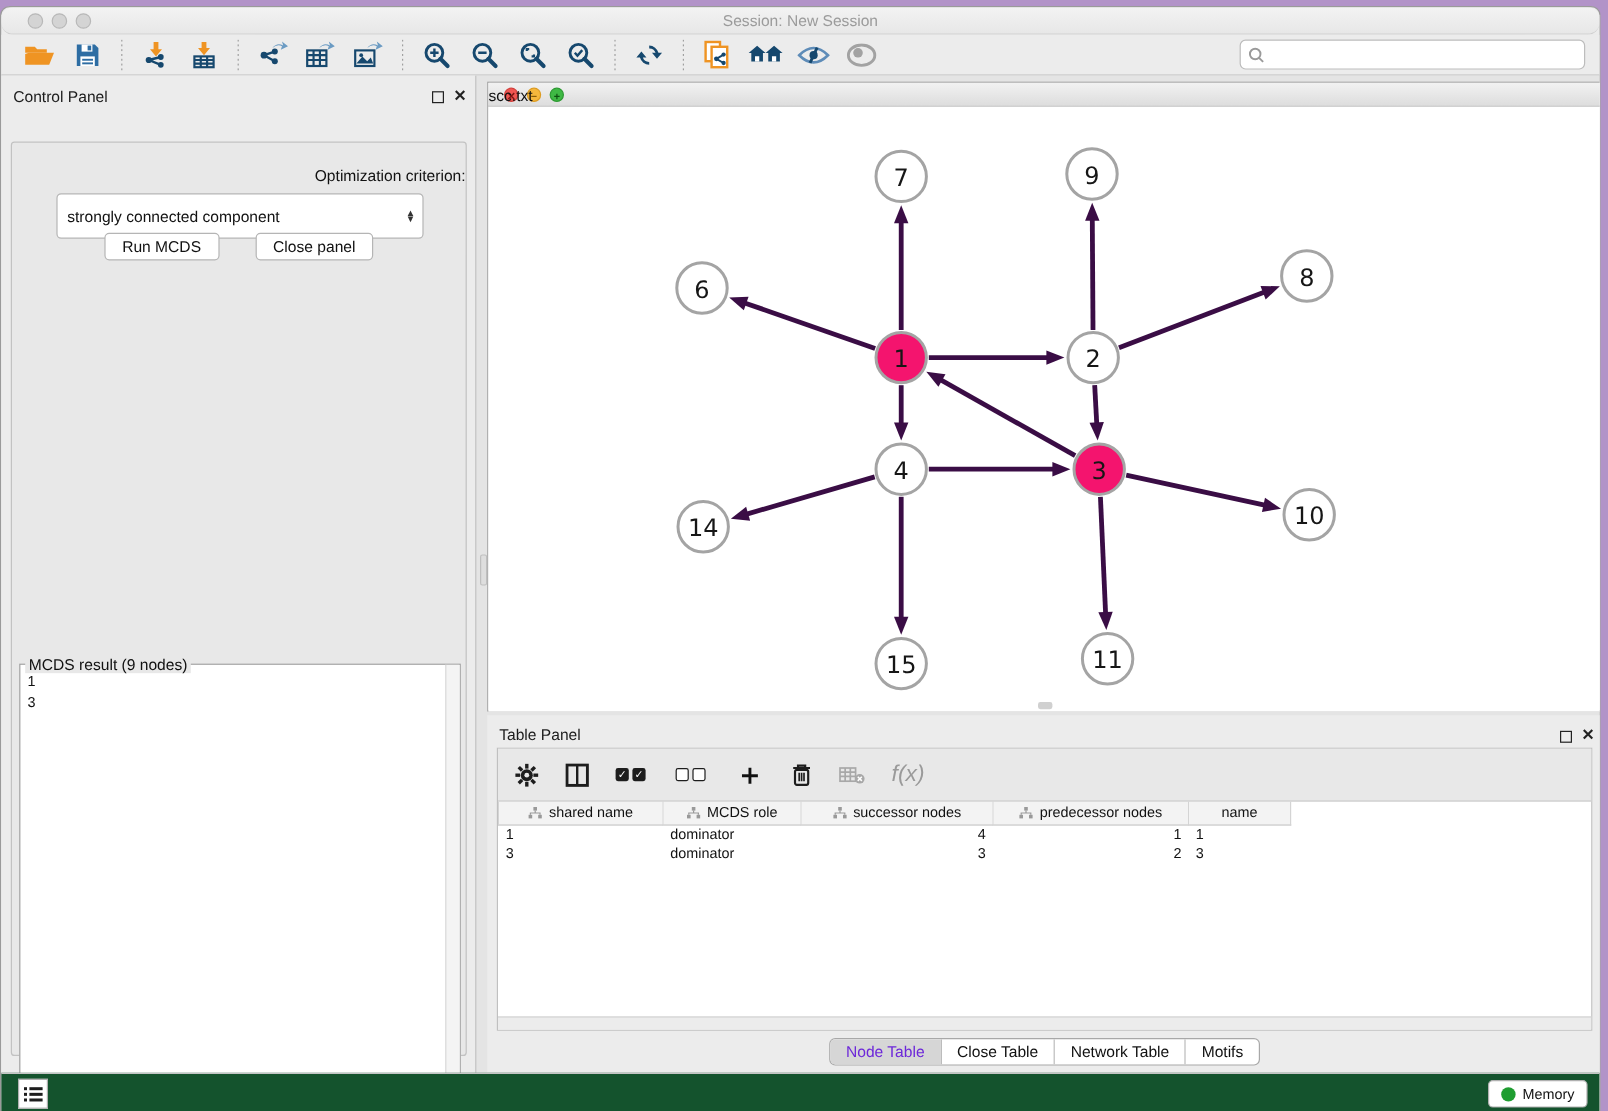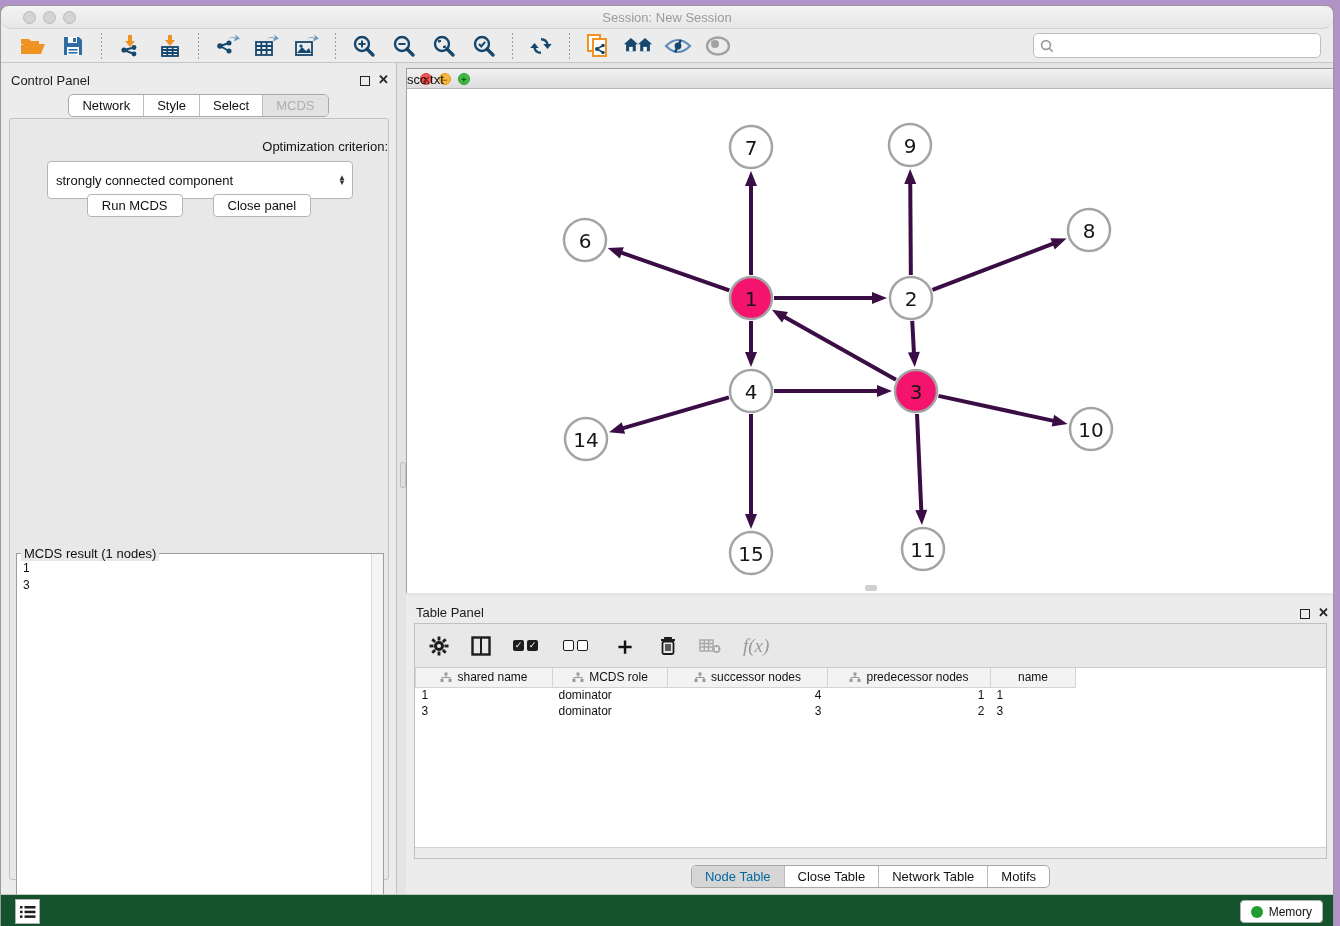--- a/index.html
+++ b/index.html
@@ -86,33 +86,33 @@
   .tp-header { position:absolute; left:10px; top:9px; font-size:13px; color:#1c1c1c; }
   .tp-card { position:absolute; left:8px; top:27px; width:913px; height:236px;
              background:#fff; border:1px solid #c0c0c0; }
   .tp-toolbar { position:absolute; left:0; top:0; width:100%; height:44px; background:#e8e8e8;
                 border-bottom:1px solid #cccccc; display:flex; align-items:center; padding-left:14px; gap:22px; }
   .tp-icon { display:flex; align-items:center; justify-content:center; height:26px; }
   .chk { width:11px; height:11px; border-radius:2px; display:inline-block; margin-right:3px; }
   .chk.on { background:#1d1d1d; color:#fff; font-size:9px; line-height:11px; text-align:center; }
   .chk.off { border:1.5px solid #1d1d1d; background:#fff; }
   .plus-icon { font-size:24px; font-weight:bold; color:#111; line-height:20px; }
-  .fx { font-family:Liberation Serif, serif; font-style:italic; font-size:19px; color:#9a9a9a; }
+  .fx { font-family:Liberation Sans, sans-serif; font-style:italic; font-size:19px; color:#9a9a9a; }
 
   table.grid { border-collapse:collapse; position:absolute; left:0; top:44px; font-size:12px; }
   table.grid th { background:#f3f3f3; border:1px solid #d4d4d4; border-top:none; font-weight:normal;
                   height:19px; color:#111; position:relative; }
   table.grid th .th-inner { display:flex; align-items:center; justify-content:center; gap:5px; padding:0 4px; }
   table.grid td { height:16px; padding:0 6px; color:#111; border:none; }
   td.al { text-align:left; } td.ar { text-align:right; }
 
   .tp-bottom-scroll { position:absolute; left:0; bottom:0; width:100%; height:11px;
                       background:#ececec; border-top:1px solid #d2d2d2; }
   .tp-tabs { position:absolute; left:0; bottom:6px; width:100%; text-align:center; }
-  .seg .tab.sel-node { background:#d6d6d6; color:#0369a1; }
+  .seg .tab.sel-node { background:#d6d6d6; color:#6d28d9; }
 
   
   .statusbar { position:absolute; left:0; top:888px; width:100%; height:33px;
                background:#14532d; border-top:1px solid #c4c4c4; }
   .list-btn { position:absolute; left:14px; top:4px; width:25px; height:25px; background:#fff;
               border:1px solid #b0b0b0; display:flex; align-items:center; justify-content:center; }
   .memory-btn { position:absolute; right:10px; top:5px; height:23px; background:#fff;
                 border:1px solid #b0b0b0; border-radius:4px; display:flex; align-items:center;
                 gap:6px; padding:0 10px; font-size:12px; color:#111; }
   .mem-dot { width:12px; height:12px; border-radius:50%; background:#1f9d31; }
@@ -272,45 +272,37 @@
     </div>
   </div>
 
   <div class="content-bg"></div>
 
   <div class="control-panel">
     <div class="cp-header">Control Panel</div>
     <div class="panel-float" style="left:359px"></div>
     <div class="panel-close" style="left:377px">✕</div>
 
-    <div class="cp-tabs">
-      <span class="seg">
-        <span class="tab">Network</span>
-        <span class="tab">Style</span>
-        <span class="tab">Select</span>
-        <span class="tab sel-dim">MCDS</span>
-      </span>
-    </div>
 
     <div class="cp-pane">
       <div class="opt-label">Optimization criterion:</div>
       <div class="dropdown">
         <span>strongly connected component</span>
         <span class="dd-arrows">
             <span>▲</span>
             <span>▼</span>
           </span>
       </div>
       <div class="cp-buttons">
         <button class="btn">Run MCDS</button>
         <button class="btn">Close panel</button>
       </div>
 
       <div class="result-box">
-        <div class="result-legend">MCDS result (1 nodes)</div>
+        <div class="result-legend">MCDS result (9 nodes)</div>
         <div class="result-text">1
 3</div>
         <div class="result-scroll"></div>
       </div>
     </div>
   </div>
 
   <div class="net-window">
     <div class="splitter-grip"></div>
     <div class="net-titlebar">

